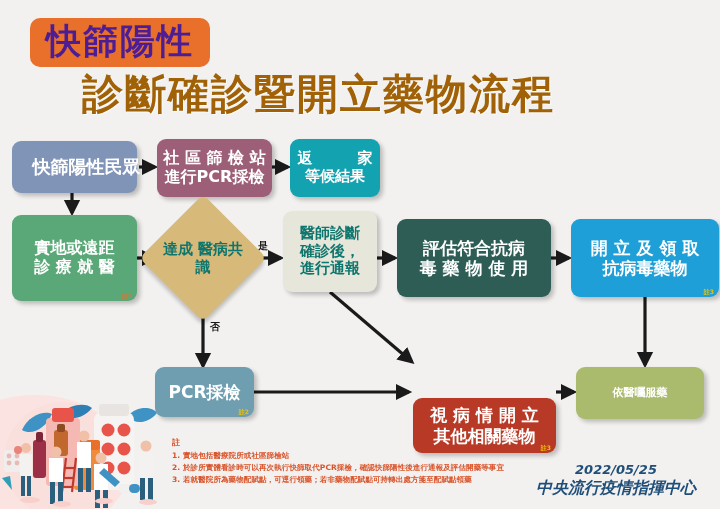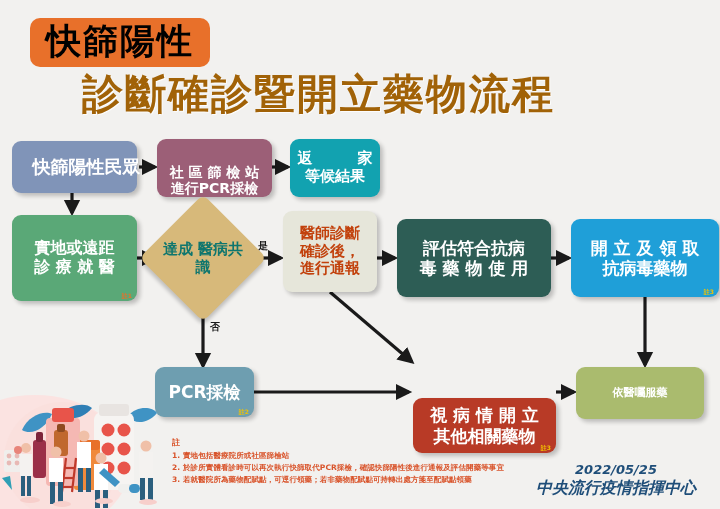--- a/index.html
+++ b/index.html
@@ -10,21 +10,21 @@
     position:relative;
   }
   #canvas{position:absolute;inset:0;}
 
   
   .bg-blob{position:absolute;border-radius:50%;pointer-events:none;}
 
   
   .title-badge{
     position:absolute;left:30px;top:18px;
-    background:#e8702a;color:#000000;
+    background:#e8702a;color:#4c1d95;
     border-radius:10px;
     padding:6px 16px 8px 16px;
     font-size:35px;font-weight:bold;letter-spacing:2px;
     line-height:1;
     white-space:nowrap;
   }
   .title-main{
     position:absolute;left:82px;top:74px;
     color:#a16207;
     font-size:41px;font-weight:bold;letter-spacing:2px;
@@ -143,21 +143,21 @@
 
   <div class="branch-label" style="left:258px;top:239px;">是</div>
   <div class="branch-label" style="left:210px;top:320px;">否</div>
 
   <div class="node" style="left:12px;top:141px;width:125px;height:52px;background:#8094b8;font-size:18px;padding-left:24px;">
     <span class="txt">
         <span class="ln">快篩陽性民眾</span>
       </span>
   </div>
 
-  <div class="node" style="left:157px;top:139px;width:115px;height:58px;background:#9c5f77;font-size:14px;align-items:flex-end;">
+  <div class="node" style="left:157px;top:139px;width:115px;height:58px;background:#9c5f77;font-size:16px;">
     <span class="txt">
       <span class="ln">社 區 篩 檢 站</span>
       <span class="ln">進行PCR採檢</span>
     </span>
   </div>
 
   <div class="node" style="left:290px;top:139px;width:90px;height:58px;background:#12a2b0;font-size:15px;">
     <span class="txt">
       <span class="ln">返　　　家</span>
       <span class="ln">等候結果</span>
@@ -173,21 +173,21 @@
   </div>
 
   <div class="diamond" style="left:158px;top:213px;width:90px;height:90px;font-size:15px;">
     <span class="dshape"></span>
     <span class="dtxt">
       <span class="ln">達成</span>
       <span class="ln">醫病共識</span>
     </span>
   </div>
 
-  <div class="node" style="left:283px;top:211px;width:94px;height:81px;background:#e6e6da;color:#c2410c;font-size:15px;">
+  <div class="node" style="left:283px;top:211px;width:94px;height:81px;background:#e6e6da;color:#0f766e;font-size:15px;">
     <span class="txt">
       <span class="ln">醫師診斷</span>
       <span class="ln">確診後，</span>
       <span class="ln">進行通報</span>
     </span>
   </div>
 
   <div class="node" style="left:397px;top:219px;width:154px;height:78px;background:#2d5d55;font-size:17px;">
     <span class="txt">
       <span class="ln">評估符合抗病</span>

